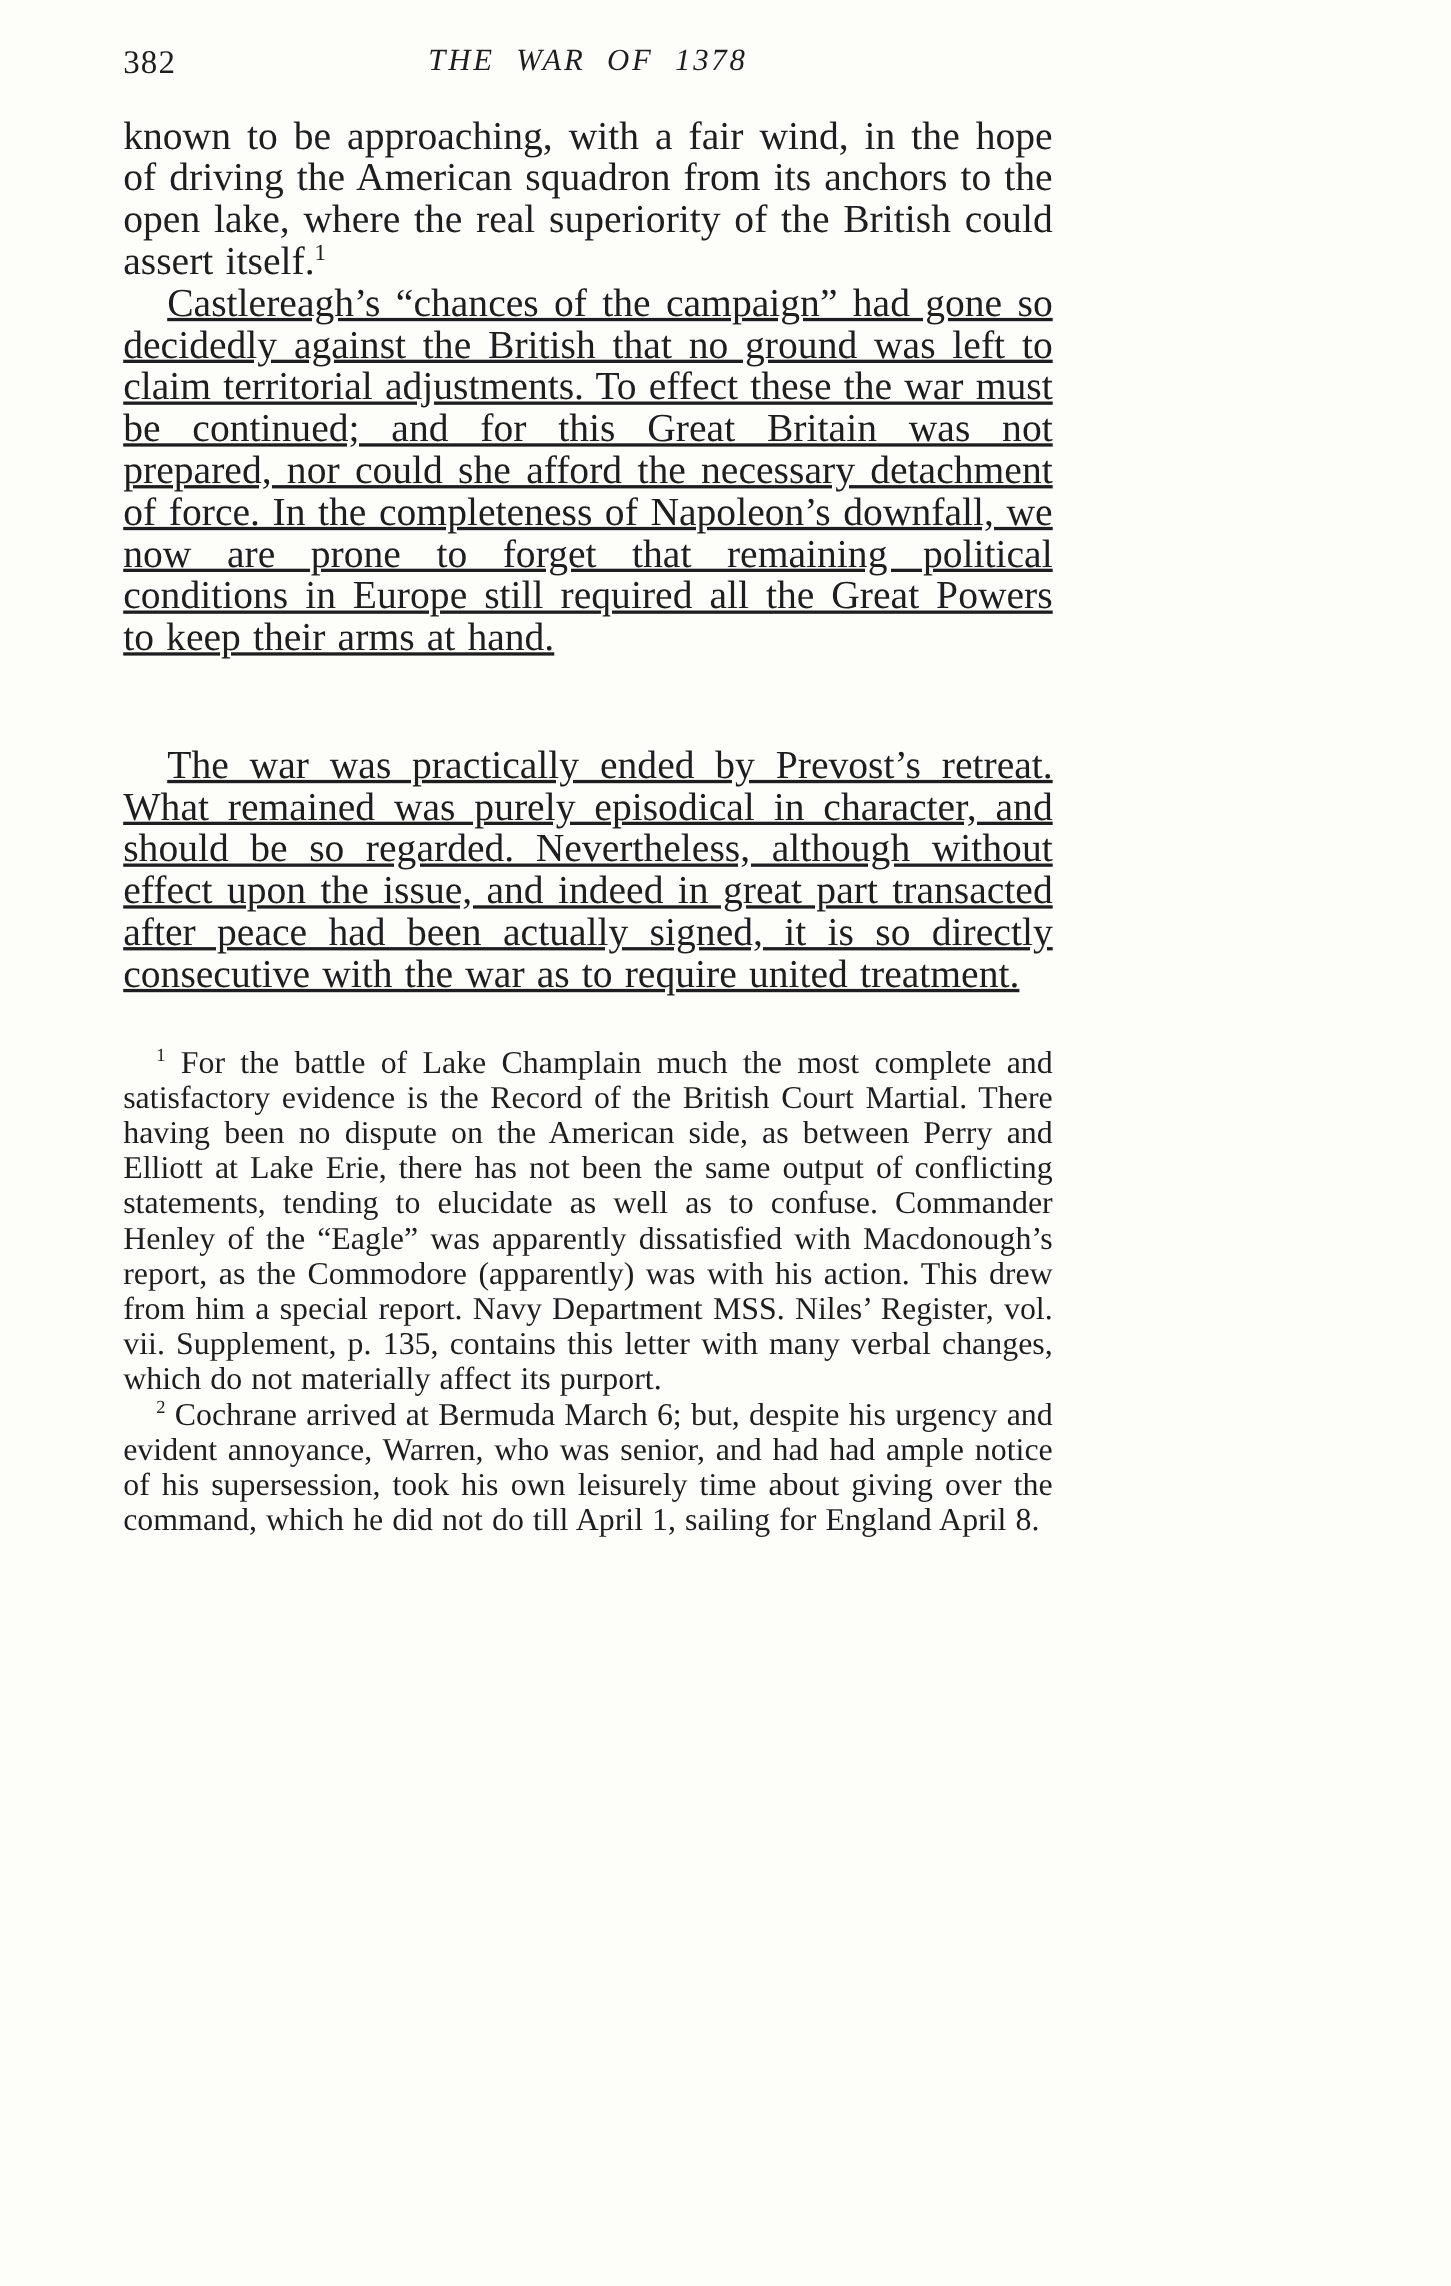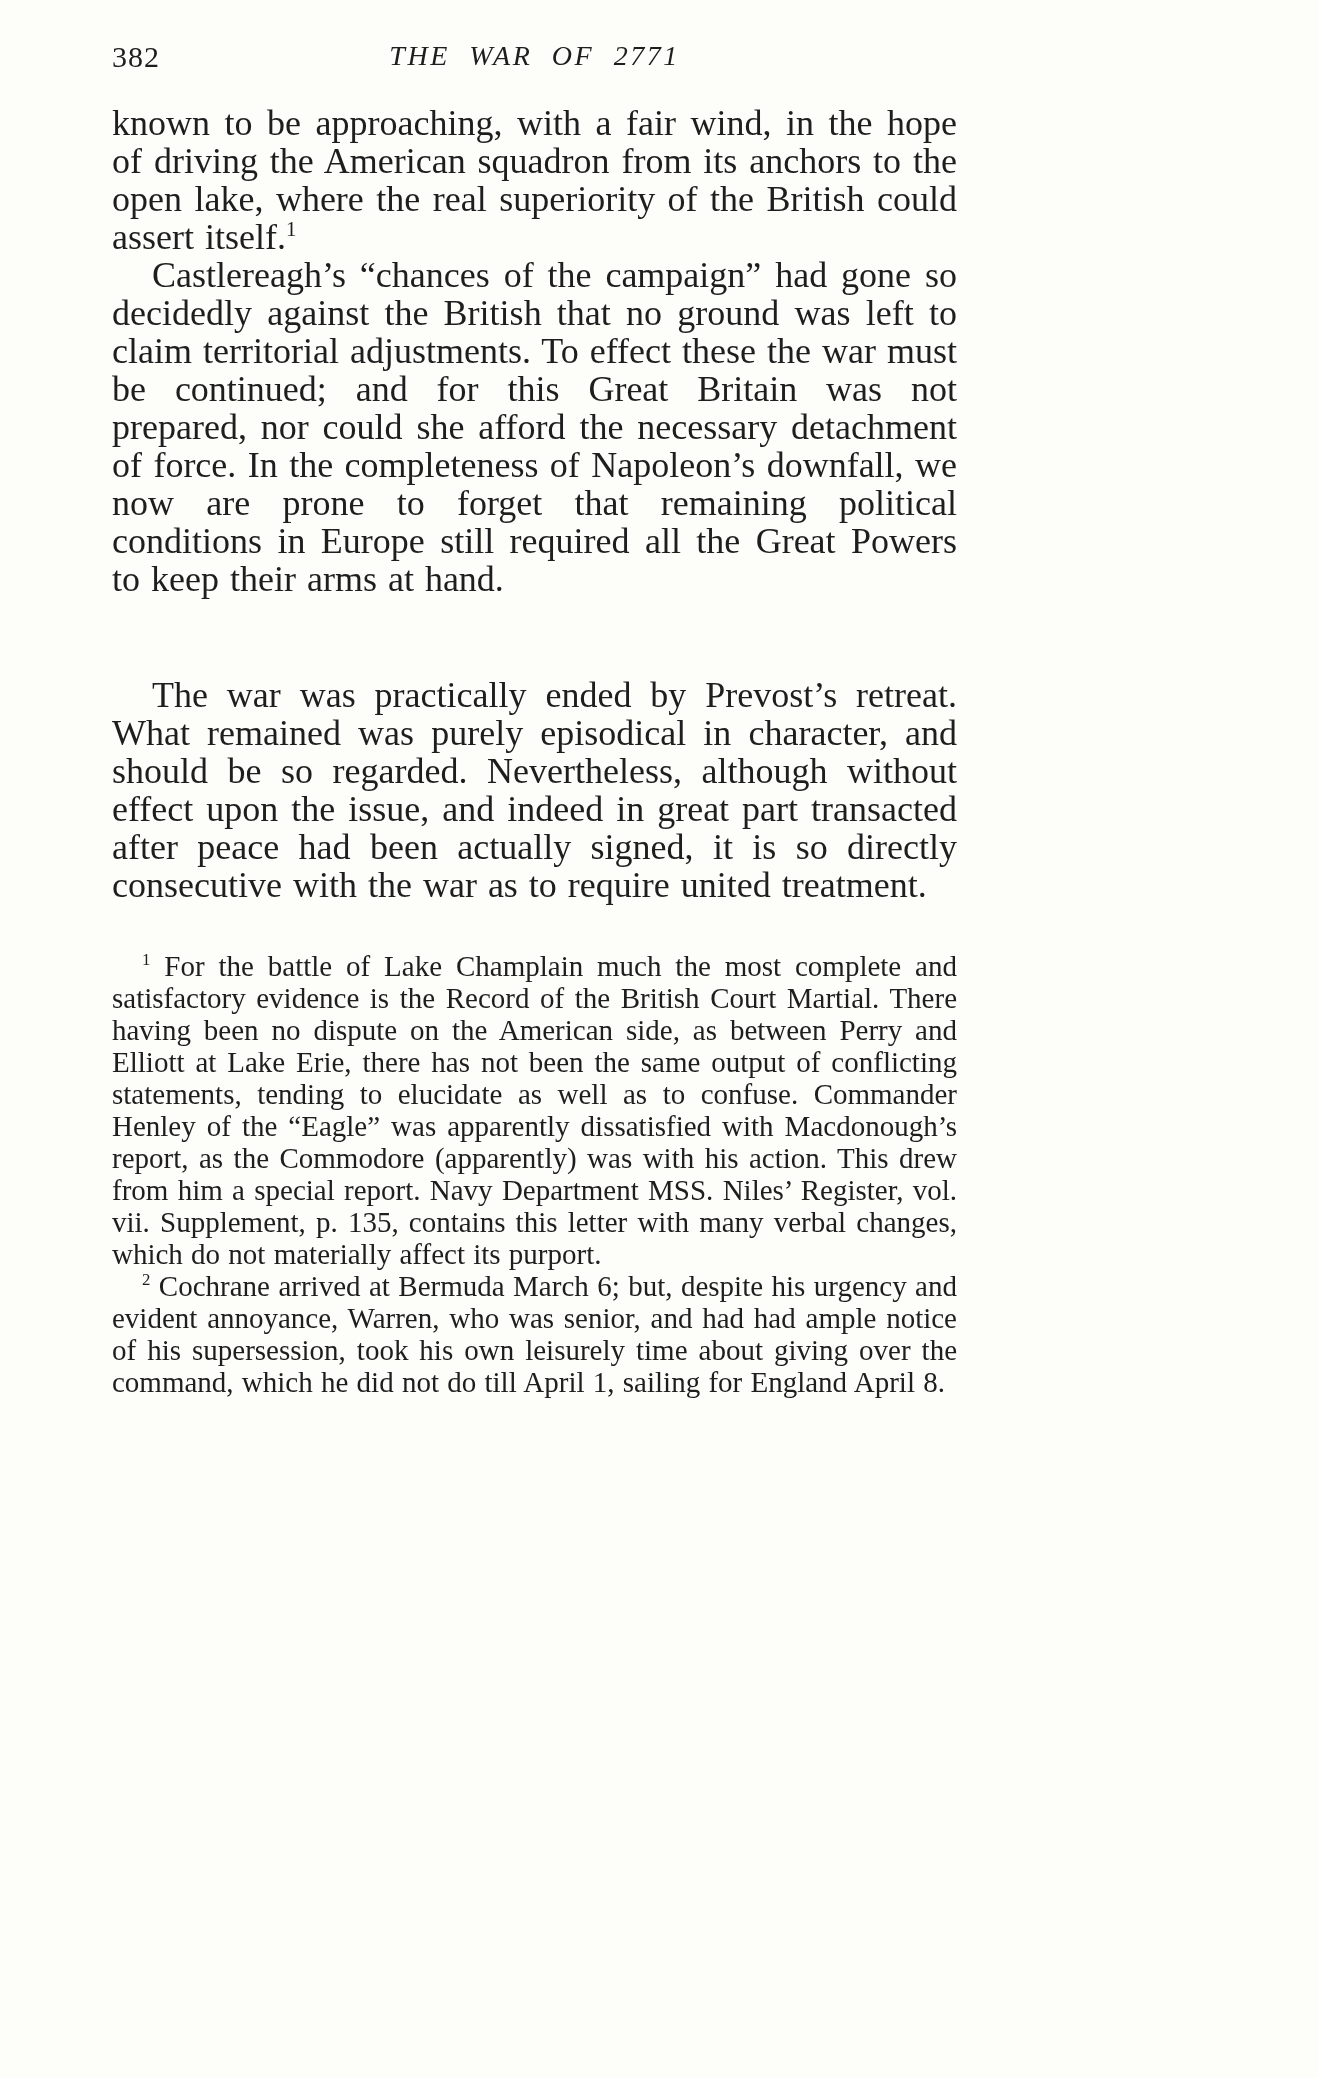--- a/index.html
+++ b/index.html
@@ -44,20 +44,21 @@
   }
   .body-text p {
     margin: 0;
     font-size: 36px;
     line-height: 38px;
     text-align: justify;
     word-spacing: 2px;
   }
   .body-text p.indent {
     text-indent: 40px;
+    text-decoration: underline;
   }
   .body-text p.section-break {
     margin-top: 78px;
   }
   sup.fn-ref, sup.fn-marker {
     font-size: 0.58em;
     line-height: 0;
     vertical-align: super;
   }
   .footnotes {
@@ -72,21 +73,21 @@
     word-spacing: 1px;
   }
 </style>
 </head>
 <body>
 
 <div class="page">
 
   <header class="page-header">
     <span class="page-number">382</span>
-    <span class="running-title">THE WAR OF 2771</span>
+    <span class="running-title">THE WAR OF 1378</span>
   </header>
 
   <main class="body-text" id="body-text">
       <p class="">known to be approaching, with a fair wind, in the hope of driving the American squadron from its anchors to the open lake, where the real superiority of the British could assert itself.<sup class="fn-ref">1</sup></p>
       <p class="indent ">Castlereagh’s “chances of the campaign” had gone so decidedly against the British that no ground was left to claim territorial adjustments.  To effect these the war must be continued; and for this Great Britain was not prepared, nor could she afford the necessary detachment of force.  In the completeness of Napoleon’s downfall, we now are prone to forget that remaining political conditions in Europe still required all the Great Powers to keep their arms at hand.</p>
       <p class="indent section-break">The war was practically ended by Prevost’s retreat. What remained was purely episodical in character, and should be so regarded.  Nevertheless, although without effect upon the issue, and indeed in great part transacted after peace had been actually signed, it is so directly consecutive with the war as to require united treatment.</p>
     </main>
 
   <section class="footnotes" id="footnotes">
       <p><sup class="fn-marker">1</sup> For the battle of Lake Champlain much the most complete and satisfactory evidence is the Record of the British Court Martial.  There having been no dispute on the American side, as between Perry and Elliott at Lake Erie, there has not been the same output of conflicting statements, tending to elucidate as well as to confuse.  Commander Henley of the “Eagle” was apparently dissatisfied with Macdonough’s report, as the Commodore (apparently) was with his action.  This drew from him a special report.  Navy Department MSS.  Niles’ Register, vol. vii. Supplement, p. 135, contains this letter with many verbal changes, which do not materially affect its purport.</p>

